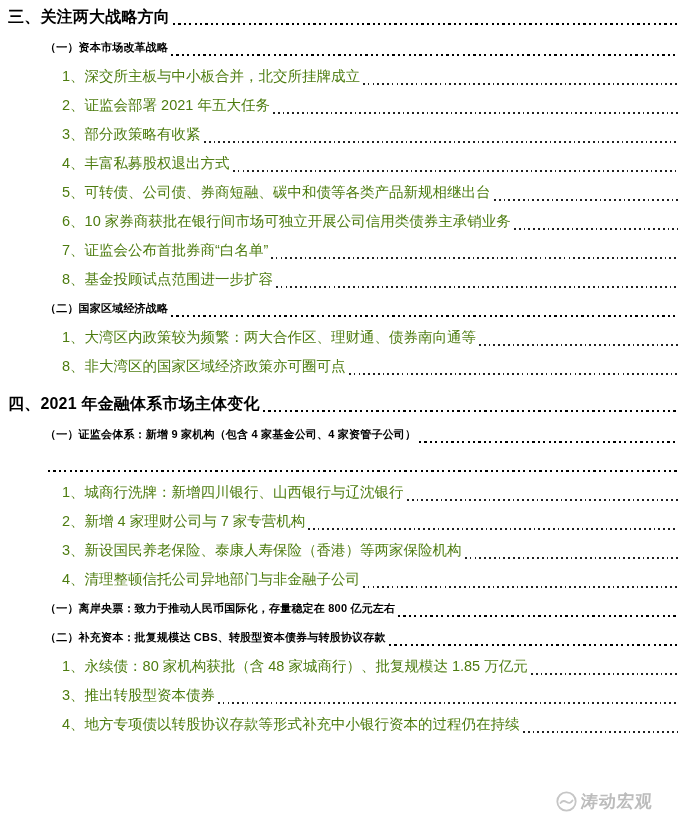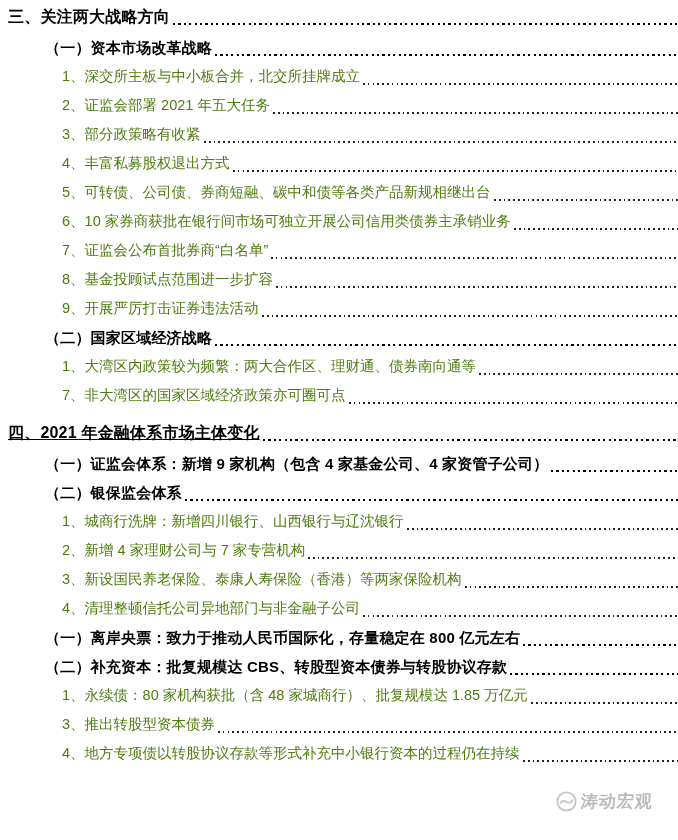--- a/index.html
+++ b/index.html
@@ -27,25 +27,25 @@
     flex: 1 1 auto;
     align-self: flex-end;
     margin: 0 0 6px 3px;
     min-width: 10px;
     height: 2px;
   }
   
   .l1 { padding-left: 8px; font-weight: bold; font-size: 16px; letter-spacing: 0.2px; }
   .l1 + * {}
   .l1 { margin-bottom: 2px; }
-  .l1.spaced { margin-top: 8px; text-decoration: underline; }
+  .l1.spaced { margin-top: 8px; }
   .l1 .leader { height: 2px;
     background-image: repeating-linear-gradient(to right, #000 0 2.2px, transparent 2.2px 5.4px); }
   
-  .l2 { padding-left: 45px; font-weight: bold; font-size: 15px; letter-spacing: 0.2px; }
+  .l2 { padding-left: 45px; font-weight: bold; font-size: 11px; letter-spacing: 0.2px; }
   .l2 .leader { height: 2px;
     background-image: repeating-linear-gradient(to right, #000 0 2.2px, transparent 2.2px 5.4px); }
   
   .l3 { padding-left: 62px; font-weight: normal; font-size: 14.5px; color: #4d7c0f; }
   .l3 .leader { height: 1.8px; margin-bottom: 6px;
     background-image: repeating-linear-gradient(to right, #222 0 1.7px, transparent 1.7px 4.8px); }
 
   
   .watermark {
     position: absolute;
@@ -113,46 +113,41 @@
         <span class="leader"></span>
       </div>
       <div class="row l3">
         <span class="txt">7、证监会公布首批券商“白名单”</span>
         <span class="leader"></span>
       </div>
       <div class="row l3">
         <span class="txt">8、基金投顾试点范围进一步扩容</span>
         <span class="leader"></span>
       </div>
-      <div class="row l3">
-        <span class="txt">9、开展严厉打击证券违法活动</span>
-        <span class="leader"></span>
-      </div>
       <div class="row l2">
         <span class="txt">（二）国家区域经济战略</span>
         <span class="leader"></span>
       </div>
       <div class="row l3">
         <span class="txt">1、大湾区内政策较为频繁：两大合作区、理财通、债券南向通等</span>
         <span class="leader"></span>
       </div>
       <div class="row l3">
-        <span class="txt">7、非大湾区的国家区域经济政策亦可圈可点</span>
+        <span class="txt">8、非大湾区的国家区域经济政策亦可圈可点</span>
         <span class="leader"></span>
       </div>
       <div class="row l1 spaced">
         <span class="txt">四、2021 年金融体系市场主体变化</span>
         <span class="leader"></span>
       </div>
       <div class="row l2">
         <span class="txt">（一）证监会体系：新增 9 家机构（包含 4 家基金公司、4 家资管子公司）</span>
         <span class="leader"></span>
       </div>
       <div class="row l2">
-        <span class="txt">（二）银保监会体系</span>
         <span class="leader"></span>
       </div>
       <div class="row l3">
         <span class="txt">1、城商行洗牌：新增四川银行、山西银行与辽沈银行</span>
         <span class="leader"></span>
       </div>
       <div class="row l3">
         <span class="txt">2、新增 4 家理财公司与 7 家专营机构</span>
         <span class="leader"></span>
       </div>

